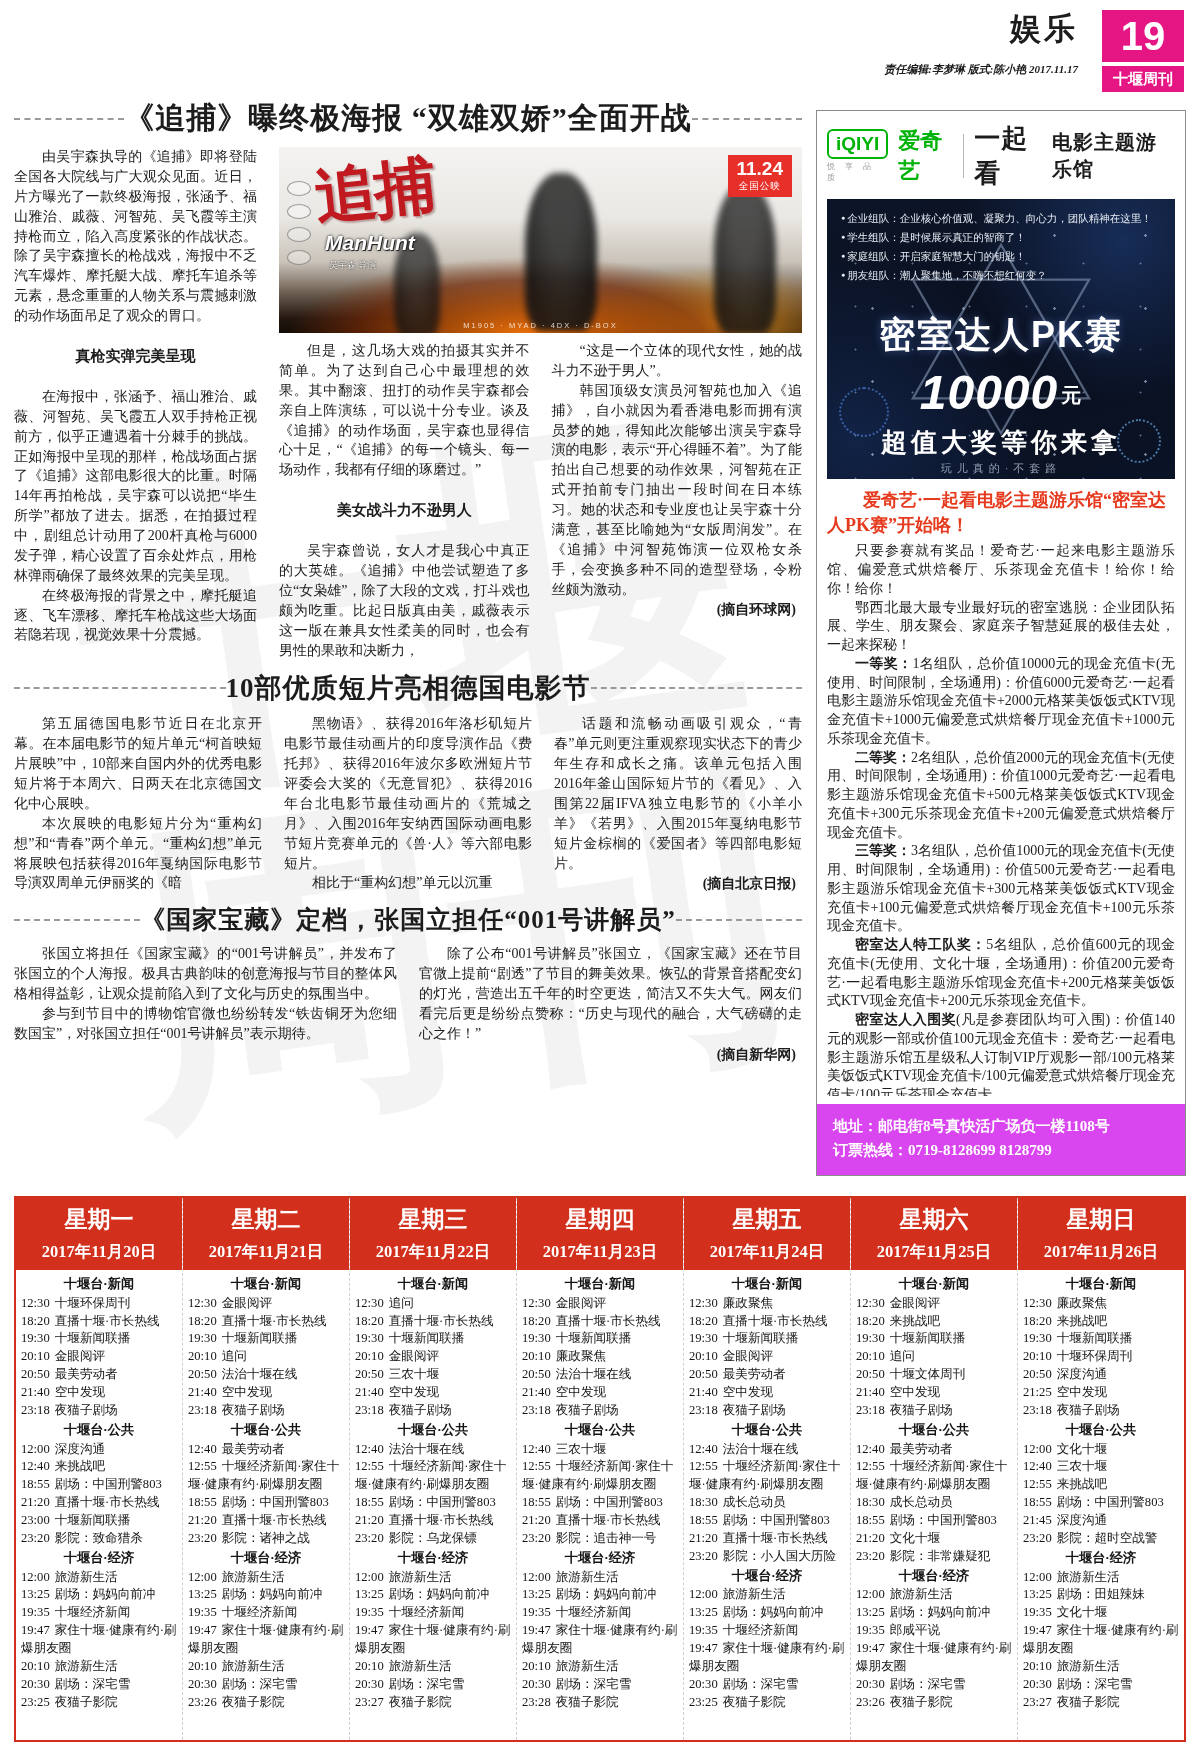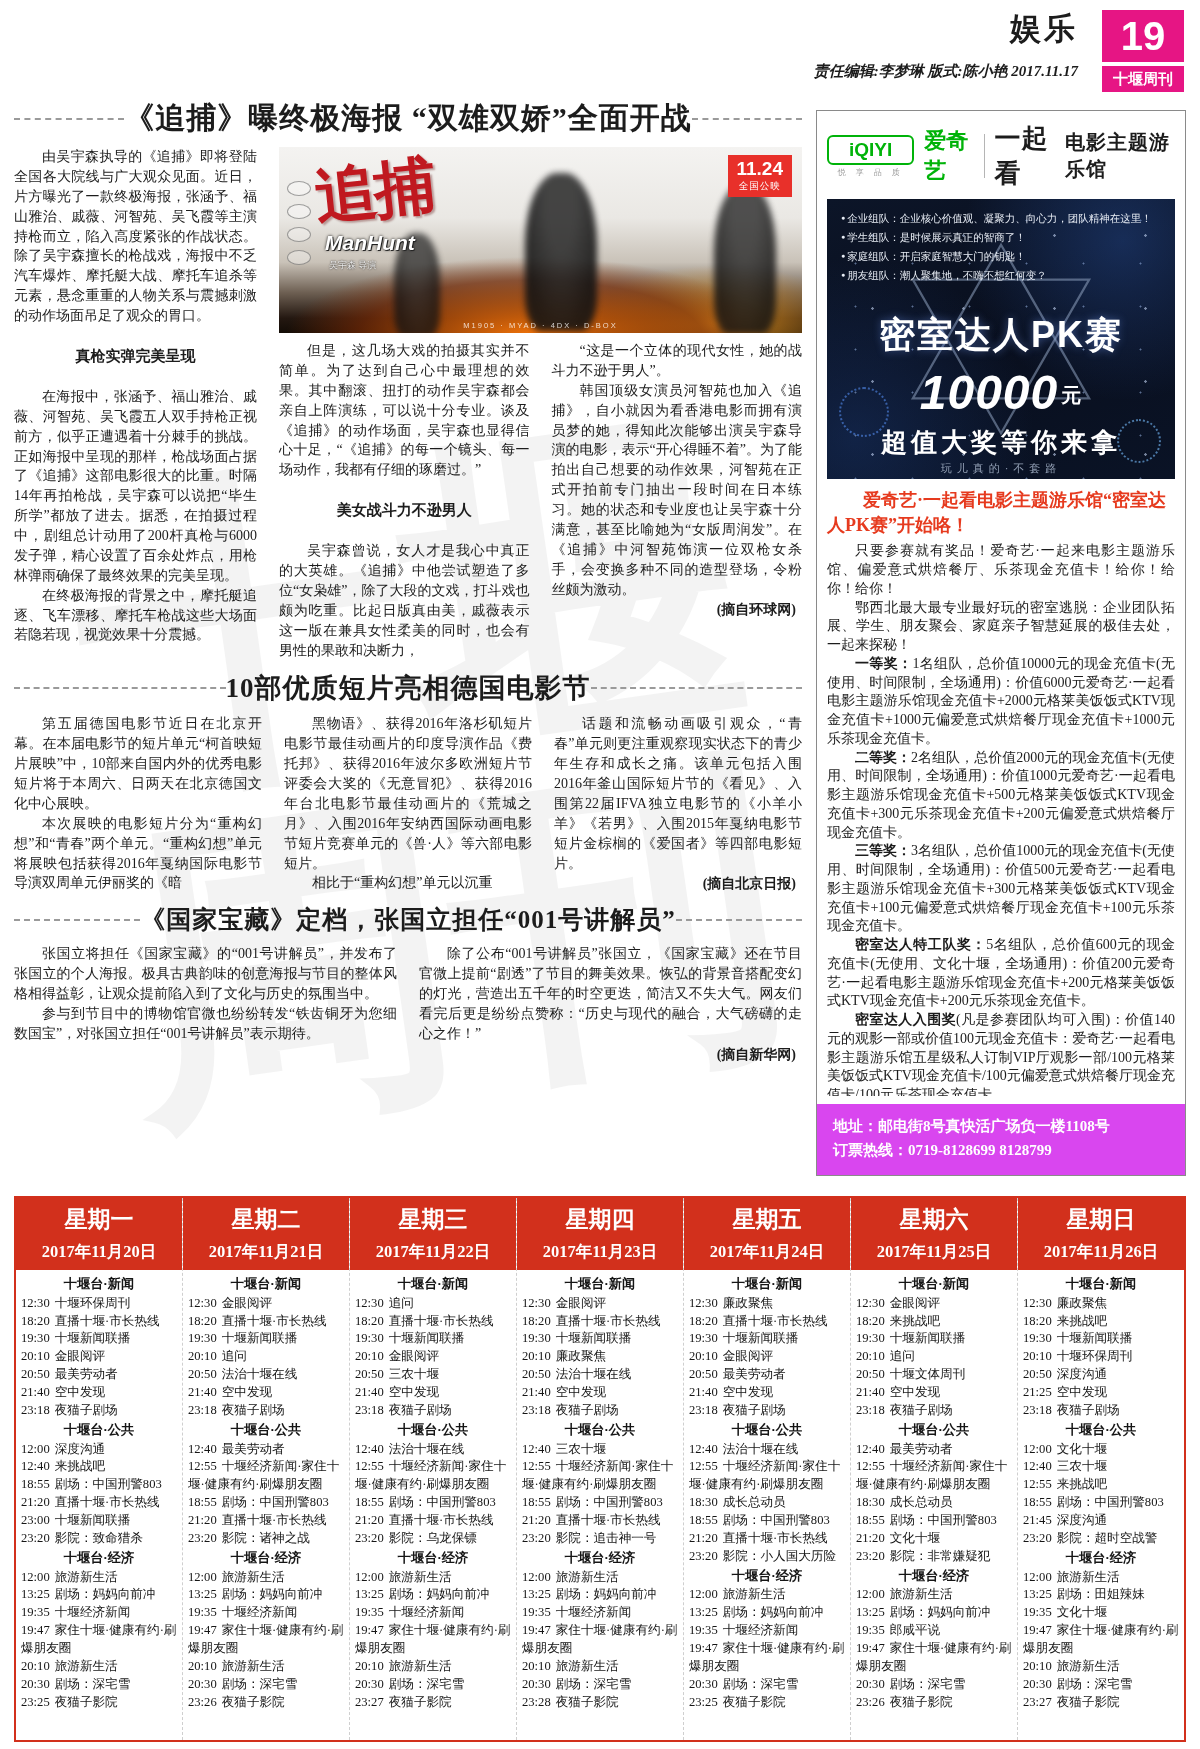--- a/index.html
+++ b/index.html
@@ -4,21 +4,21 @@
 <style>
   html,body{margin:0;padding:0;background:#d8d8d8;}
   .page{position:relative;width:1200px;height:1749px;background:#fff;margin:0 auto;
         font-family:"Liberation Serif","DejaVu Serif",serif;color:#1c1c1c;overflow:hidden;}
   .watermark{position:absolute;z-index:0;top:430px;left:100px;width:780px;
         font-size:330px;line-height:1.02;font-weight:700;color:rgba(80,80,80,0.07);
         transform:rotate(-8deg);pointer-events:none;font-family:"Liberation Sans","DejaVu Sans",sans-serif;}
   
   .page-header{position:relative;height:96px;z-index:1;}
   .section-name{position:absolute;right:122px;top:8px;font-size:31px;font-weight:700;letter-spacing:3px;}
-  .edit-line{position:absolute;right:122px;top:62px;font-size:15px;font-weight:700;font-style:italic;margin-left:22px;}
+  .edit-line{position:absolute;right:122px;top:62px;font-size:11px;font-weight:700;font-style:italic;margin-left:22px;}
   .badge{position:absolute;right:16px;top:10px;width:82px;text-align:center;}
   .badge-num{background:#e61584;color:#fff;font-size:40px;font-weight:700;line-height:52px;
         font-family:"Liberation Sans","DejaVu Sans",sans-serif;}
   .badge-mast{background:#e61584;color:#fff;font-size:15px;font-weight:700;line-height:26px;margin-top:4px;}
   
   .content-row{position:relative;z-index:1;display:flex;gap:14px;padding:0 14px;height:1092px;overflow:hidden;}
   .main-col{width:788px;flex:none;}
   .ad-col{flex:1;min-width:0;}
   
   .article{margin-top:10px;}
@@ -60,21 +60,21 @@
   .p-date{font-size:19px;font-weight:800;font-family:"Liberation Sans","DejaVu Sans",sans-serif;line-height:1.1;}
   .p-note{font-size:9.5px;letter-spacing:1px;}
   .p-laurels{position:absolute;left:8px;top:34px;display:flex;flex-direction:column;gap:8px;}
   .laurel{width:22px;height:13px;border:1px solid rgba(90,90,90,.55);border-radius:50%;background:rgba(255,255,255,.35);}
   .p-logos{position:absolute;bottom:3px;left:0;width:100%;text-align:center;font-size:7.5px;
     color:rgba(255,255,255,.78);letter-spacing:2px;font-family:"Liberation Sans","DejaVu Sans",sans-serif;}
   
   .ad-box{border:1px solid #8a8a8a;margin-top:14px;height:1066px;display:flex;flex-direction:column;
     padding:8px 10px 0;box-sizing:border-box;background:#fff;}
   .ad-header{display:flex;align-items:center;gap:10px;padding:2px 0 8px;flex:none;}
-  .iqiyi-logo{border:2px solid #00b309;color:#00b309;font-weight:800;border-radius:6px;padding:2px 20px;
+  .iqiyi-logo{border:2px solid #00b309;color:#00b309;font-weight:800;border-radius:6px;padding:2px 7px;
     font-size:19px;font-family:"Liberation Sans","DejaVu Sans",sans-serif;}
   .iqiyi-wrap{display:flex;flex-direction:column;align-items:center;}
   .iqiyi-slogan{font-size:8px;color:#9a9a9a;letter-spacing:4px;margin-top:2px;}
   .ad-brand{color:#00b309;font-size:22px;font-weight:800;font-family:"Liberation Sans","DejaVu Sans",sans-serif;}
   .ad-divider{width:1px;height:44px;background:#b5b5b5;}
   .ad-product{font-size:26px;font-weight:900;font-family:"Liberation Sans","DejaVu Sans",sans-serif;letter-spacing:1px;}
   .ad-product2{font-size:20px;font-weight:800;letter-spacing:1px;}
   .ad-poster{position:relative;height:280px;flex:none;overflow:hidden;color:#fff;background:
     radial-gradient(circle at 85% 15%, rgba(45,90,175,.38), transparent 42%),
     radial-gradient(circle at 8% 85%, rgba(35,75,150,.32), transparent 45%),

